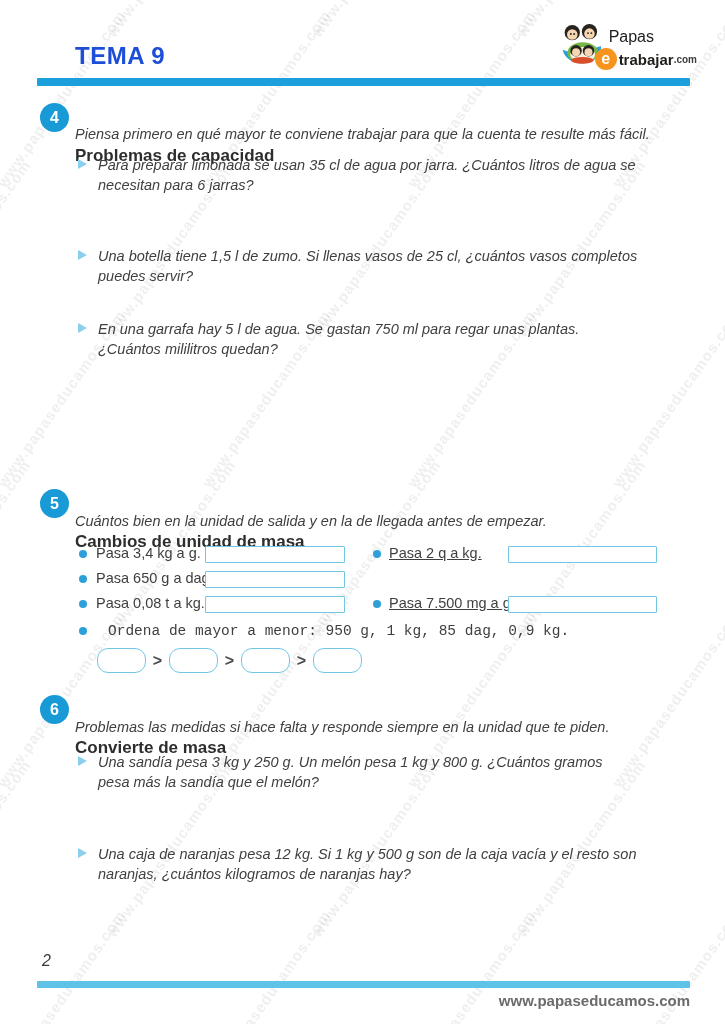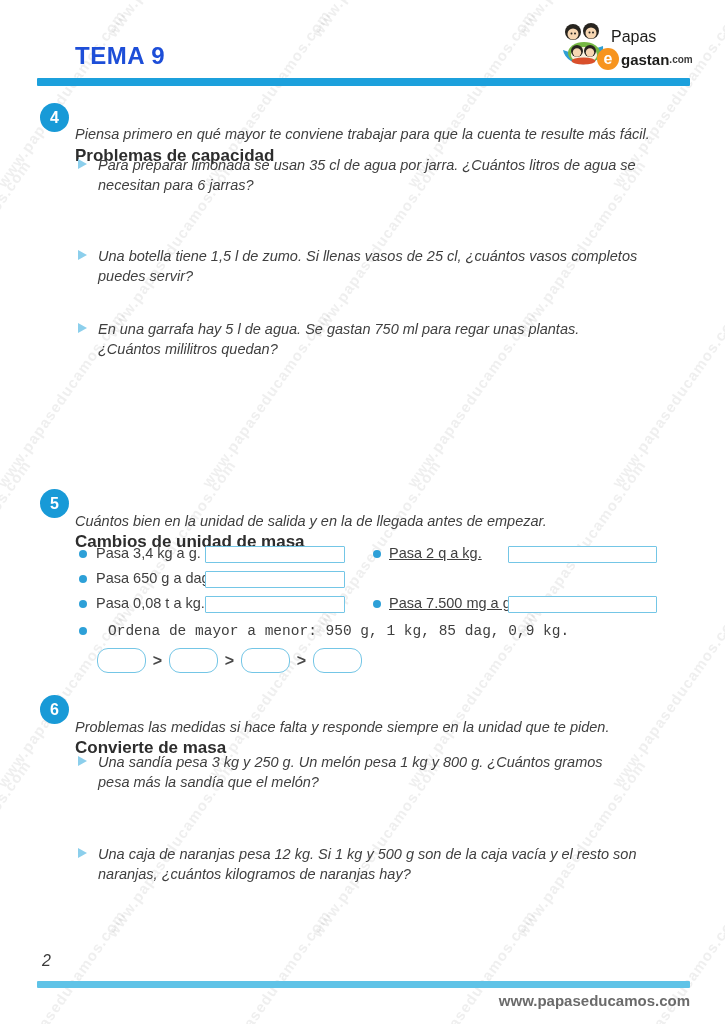--- a/index.html
+++ b/index.html
@@ -142,21 +142,21 @@
       <circle cx="20" cy="31" r="6" fill="#27241f"></circle>
       <circle cx="33" cy="31" r="6" fill="#27241f"></circle>
       <circle cx="20" cy="32.5" r="4.2" fill="#f6d6b2"></circle>
       <circle cx="33" cy="32.5" r="4.2" fill="#f6d6b2"></circle>
       <ellipse cx="26.5" cy="41" rx="12" ry="3.5" fill="#d94f2b"></ellipse>
     </svg>
     <div class="logo-text">
       <span class="logo-word1">Papas</span>
       <span class="logo-line2">
         <span class="logo-e">e</span>
-        <span class="logo-word2">gastan</span>
+        <span class="logo-word2">trabajar</span>
         <span class="logo-tld">.com</span>
       </span>
     </div>
   </div>
 
   <div class="abs rule header-rule"></div>
 
   <div class="abs badge" style="top:103px">4</div>
   <h2 class="abs sec-title" style="top:105px">Problemas de capacidad</h2>
   <div class="abs sec-subtitle" style="top:126px">Piensa primero en qué mayor te conviene trabajar para que la cuenta te resulte más fácil.</div>

